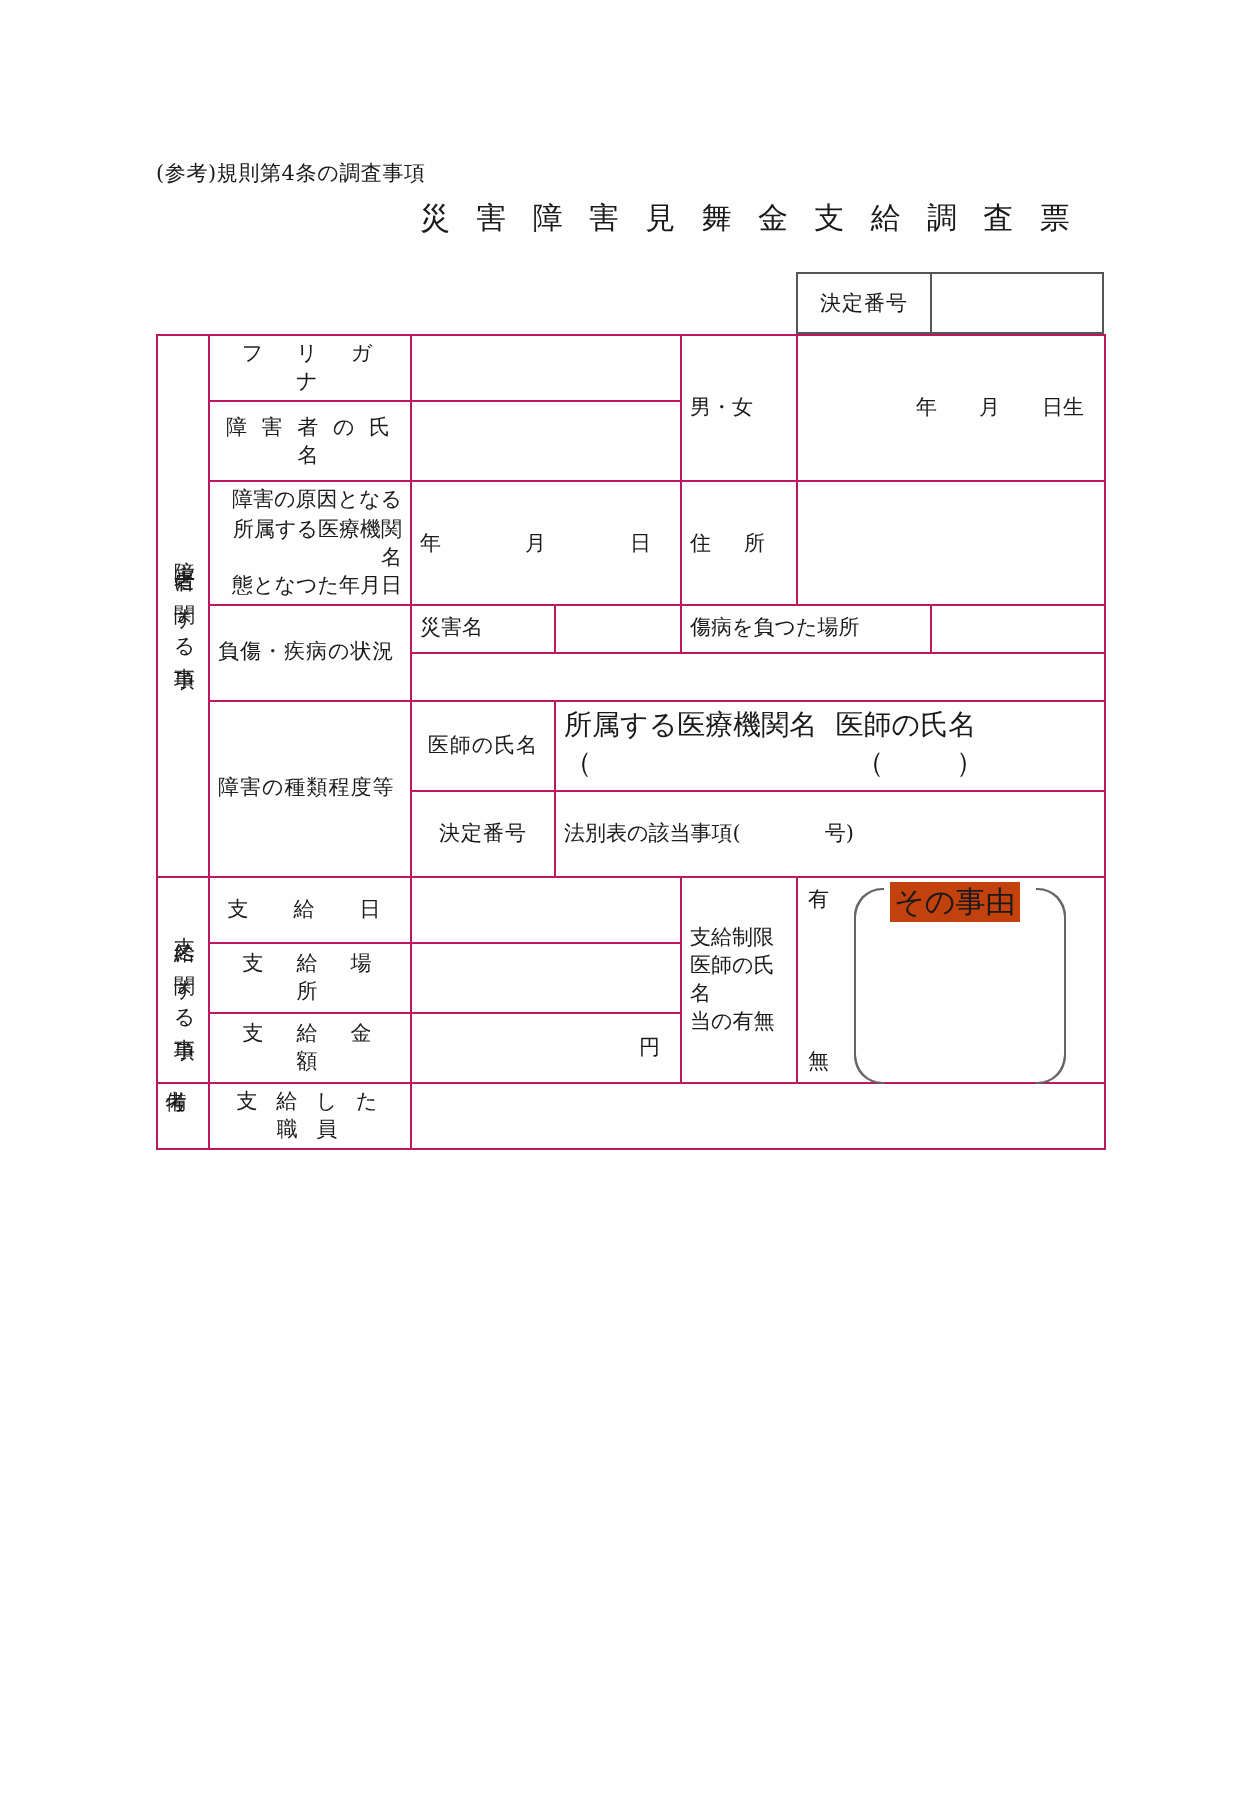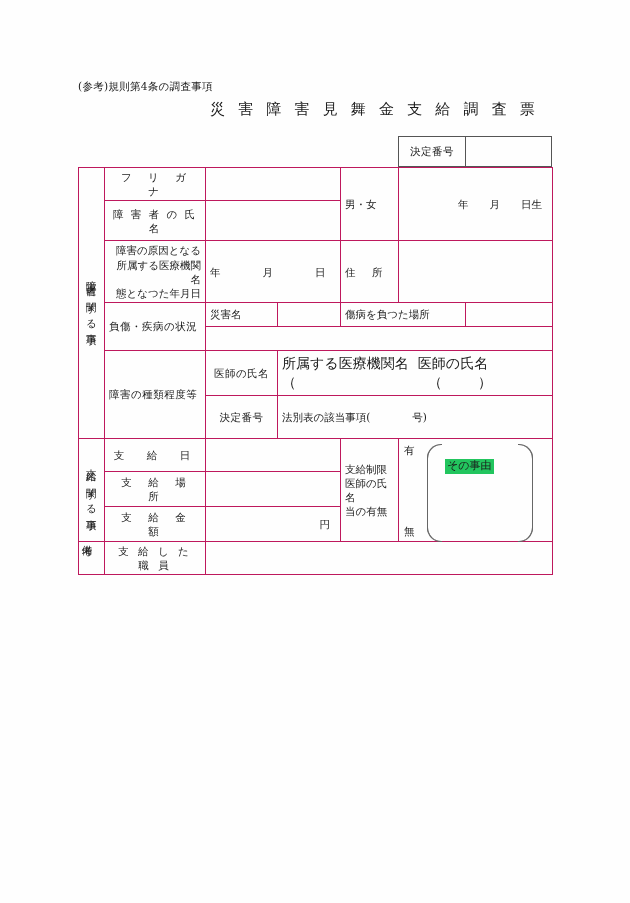--- a/index.html
+++ b/index.html
@@ -221,23 +221,23 @@
     border-bottom-left-radius: 14px;
   }
   .brace-bottom-r {
     right: -1px;
     border-left: none; border-top: none;
     border-bottom-right-radius: 14px;
   }
   .reason-text {
     position: absolute;
     left: 46px;
-    top: 20px;
-    font-size: 11px;
-    background: #22c55e;
+    top: 2px;
+    font-size: 15px;
+    background: #c2410c;
     padding: 0 2px;
   }
 </style>
 </head>
 <body>
 
 <div class="page">
 
   <div class="doc-note">(参考)規則第4条の調査事項</div>
   <div class="doc-title">災 害 障 害 見 舞 金 支 給 調 査 票</div>

